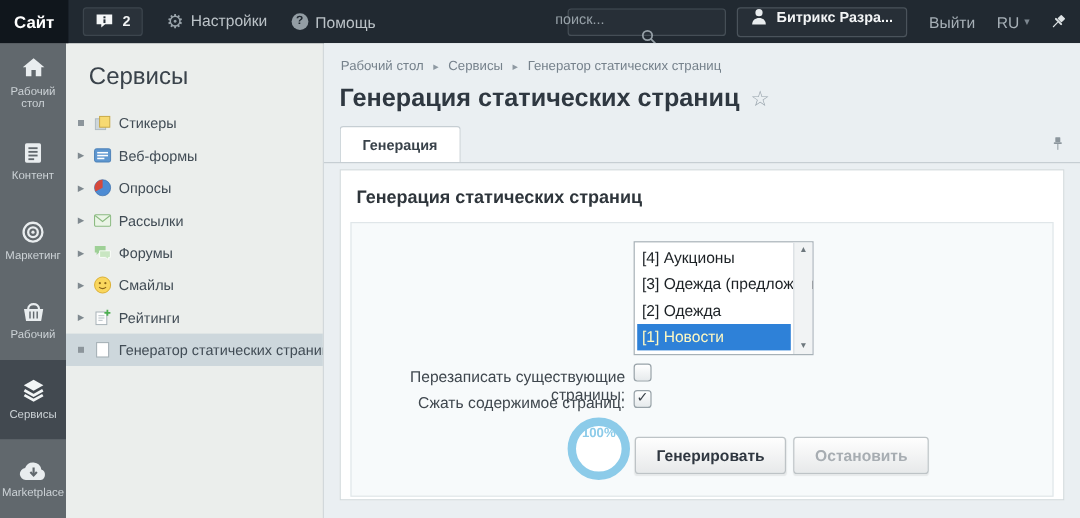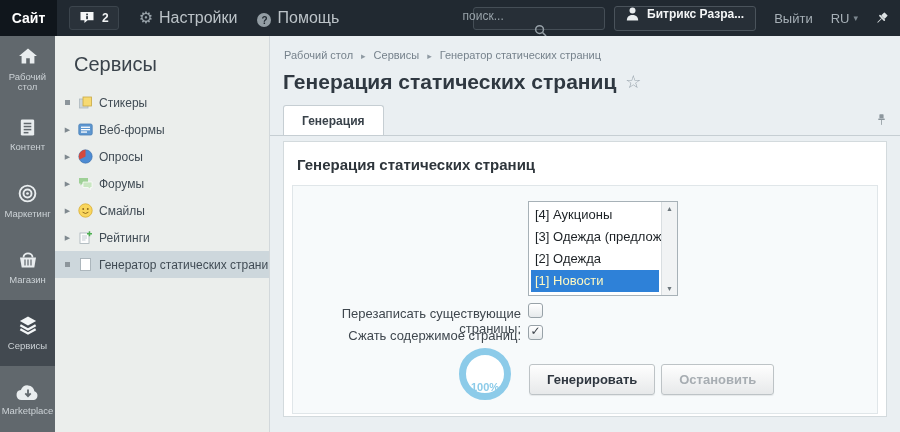--- a/index.html
+++ b/index.html
@@ -10,21 +10,21 @@
     background:#eaeff2;
   }
   
   .topbar { height:36px; background:#212931; display:flex; align-items:center; position:relative; }
   .site-tab { width:57px; height:36px; background:#10161c; color:#fff; font-weight:bold; font-size:14px;
     display:flex; align-items:center; justify-content:center; cursor:pointer; }
   .admin-tab { height:31px; margin-top:5px; background:#fff; color:#23292e; font-weight:bold; font-size:14px;
     padding:0 24px; border-radius:3px 3px 0 0; display:flex; align-items:center; cursor:pointer; }
   .notif { margin-left:12px; background:#2a323a; border:1px solid #3c454d; border-radius:3px; height:24px;
     padding:0 9px; color:#f1f3f4; display:flex; gap:7px; align-items:center; font-size:12px; font-weight:bold; cursor:pointer; }
-  .topbar-tool { margin-left:20px; color:#bcc3c8; font-size:16px; display:flex; align-items:flex-end; gap:6px; cursor:pointer; }
+  .topbar-tool { margin-left:20px; color:#bcc3c8; font-size:13px; display:flex; align-items:flex-start; gap:6px; cursor:pointer; }
   .gear-glyph::before { content:"⚙"; font-family:"DejaVu Sans",sans-serif; font-size:16px; color:#99a3aa; line-height:1; }
   .help-circle { width:14px; height:14px; border-radius:50%; background:#939da4; display:flex; align-items:center; justify-content:center; }
   .help-circle::before { content:"?"; color:#212931; font-size:10px; font-weight:bold; }
   .search-wrap { margin-left:auto; width:132px; height:23px; background:#272f37; border:1px solid #454e56; border-radius:3px;
     display:flex; align-items:center; padding:0 6px 0 8px;flex-direction:column; }
   .search-wrap input { flex:1; min-width:0; background:transparent; border:none; outline:none; color:#c8cfd4; font-size:12px; }
   .search-wrap input::placeholder { color:#97a1a8; }
   .user-btn { margin-left:9px; background:#272f37; border:1px solid #4a535b; border-radius:3px; height:25px; padding:0 11px;
     color:#f3f5f6; font-weight:bold; font-size:12px; display:flex; align-items:flex-start; gap:8px; cursor:pointer; }
   .logout { margin-left:18px; color:#a7b0b7; font-size:13px; cursor:pointer; }
@@ -81,22 +81,22 @@
   .lb-scroll { position:absolute; right:0; top:0; bottom:0; width:16px; background:#f1f3f4; border-left:1px solid #d9dee1; }
   .lb-arrow { position:absolute; left:0; width:100%; text-align:center; font-size:7px; color:#6d777d; cursor:pointer; }
   .lb-up { top:3px; } .lb-down { bottom:3px; }
   .lb-up::before { content:"▲"; } .lb-down::before { content:"▼"; }
   
   .checkbox { position:absolute; left:235px; width:15px; height:15px; border:1px solid #98a2a8; border-radius:3px;
     background:linear-gradient(#fff,#e6eaec); cursor:pointer; }
   .cb1 { top:117px; } .cb2 { top:139px; }
   .checkbox.checked::before { content:"✓"; position:absolute; left:1.5px; top:-2px; font-size:12px; font-weight:bold; color:#3a4148; }
   
-  .progress-ring { position:absolute; left:166px; top:162px; width:52px; height:52px; border-radius:50%;
-    border:7px solid #8ccbe9; background:#fff; display:flex; align-items:flex-end; justify-content:center;
+  .progress-ring { position:absolute; left:180px; top:162px; width:52px; height:52px; border-radius:50%;
+    border:7px solid #8ccbe9; background:#fff; display:flex; align-items:flex-start; justify-content:center;
     color:#8ccbe9; font-weight:bold; font-size:11px; }
   .btn-row { position:absolute; left:236px; top:178px; display:flex; gap:6px; }
   .btn { border:1px solid #bdc3c6; border-radius:3px; background:linear-gradient(#fefefe,#e7e9ea);
     font-size:13px; font-weight:bold; color:#2f3740; padding:7px 17px; cursor:pointer;
     box-shadow:0 1px 1px rgba(0,0,0,.07); font-family:inherit; }
   .btn.disabled { color:#a7adb2; cursor:default; }
 </style>
 </head>
 <body>
 
@@ -193,21 +193,21 @@
     <div class="rail-item">
       <span class="rail-icon">
         <svg width="24" height="22" viewBox="0 0 24 22">
             <path d="M7.5 8.5C7.5 3 16.5 3 16.5 8.5" fill="none" stroke="#e9edef" stroke-width="1.8"></path>
             <path fill="#e9edef" d="M4 8.5h16l-1.7 10H5.7z"></path>
             <g stroke="#61686d" stroke-width="1.2">
               <path d="M9 10.5v6M12 10.5v6M15 10.5v6"></path>
             </g>
           </svg>
       </span>
-      <span class="rail-label">Магазин</span>
+      <span class="rail-label">Рабочий</span>
     </div>
     <div class="rail-item active">
       <span class="rail-icon">
         <svg width="24" height="23" viewBox="0 0 24 24">
             <path fill="#f2f5f6" d="M12 2.5 20.5 7.3 12 12.1 3.5 7.3z"></path>
             <path fill="none" stroke="#f2f5f6" stroke-width="2.4" d="M4 11.7 12 16.2l8-4.5"></path>
             <path fill="none" stroke="#f2f5f6" stroke-width="2.4" d="M4 15.9 12 20.4l8-4.5"></path>
           </svg>
       </span>
       <span class="rail-label">Сервисы</span>
@@ -254,20 +254,30 @@
     </div>
     <div class="menu-item">
       <span class="bullet arrow"></span>
       <span class="mi-icon">
         <svg width="15" height="15" viewBox="0 0 15 15">
             <circle cx="7.5" cy="7.5" r="6.7" fill="#4d8bd3" stroke="#3c6ea8" stroke-width="0.6"></circle>
             <path d="M7.5 7.5 7.5.8A6.7 6.7 0 0 0 1.6 10.5z" fill="#d6493c"></path>
           </svg>
       </span>
       <span class="menu-label">Опросы</span>
+    </div>
+    <div class="menu-item">
+      <span class="bullet arrow"></span>
+      <span class="mi-icon">
+        <svg width="15" height="15" viewBox="0 0 15 15">
+            <rect x="0.8" y="3" width="13.4" height="9.5" rx="1" fill="#eaf4e6" stroke="#8cbb82" stroke-width="0.9"></rect>
+            <path d="M1.2 3.6 7.5 8.6l6.3-5" fill="none" stroke="#8cbb82" stroke-width="0.9"></path>
+          </svg>
+      </span>
+      <span class="menu-label">Рассылки</span>
     </div>
     <div class="menu-item">
       <span class="bullet arrow"></span>
       <span class="mi-icon">
         <svg width="15" height="15" viewBox="0 0 15 15">
             <path fill="#9ed096" d="M1 2h9v5.5H4.5L2.5 9.5V7.5H1z"></path>
             <path fill="#c9e6c2" stroke="#fff" stroke-width="0.7" d="M5 6h9v5.5h-1.5v2L10 11.5H5z"></path>
           </svg>
       </span>
       <span class="menu-label">Форумы</span>

